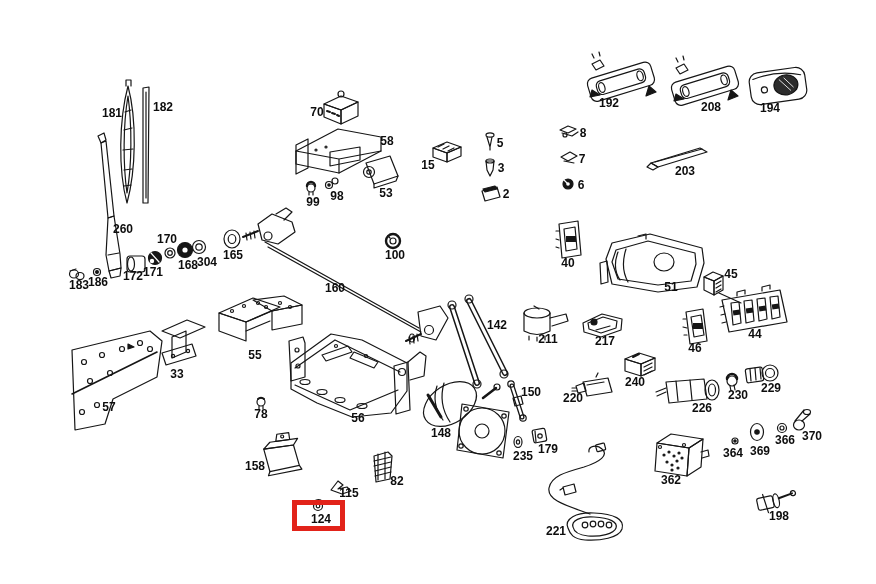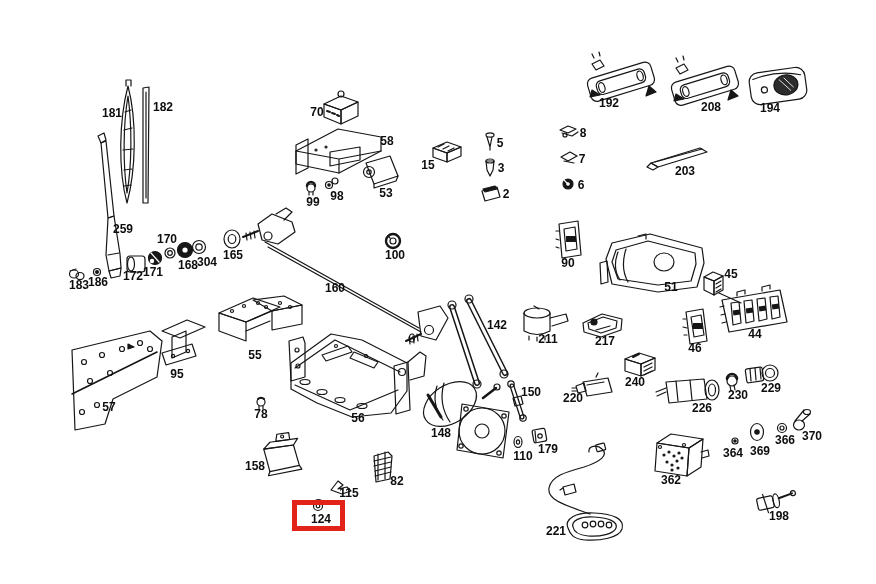--- a/index.html
+++ b/index.html
@@ -493,21 +493,21 @@
     <path d="M378,454 L378,480 M385,452 L385,479"></path>
   </g>
 
 </g>
 </svg>
 
 <div class="hl" style="left:292px;top:500px;width:53px;height:31px"></div>
 
 <div class="lbl" style="left:112px;top:113px">181</div>
 <div class="lbl" style="left:163px;top:107px">182</div>
-<div class="lbl" style="left:123px;top:229px">259</div>
+<div class="lbl" style="left:123px;top:229px">260</div>
 <div class="lbl" style="left:167px;top:239px">170</div>
 <div class="lbl" style="left:153px;top:272px">171</div>
 <div class="lbl" style="left:133px;top:276px">172</div>
 <div class="lbl" style="left:188px;top:265px">168</div>
 <div class="lbl" style="left:207px;top:262px">304</div>
 <div class="lbl" style="left:233px;top:255px">165</div>
 <div class="lbl" style="left:79px;top:285px">183</div>
 <div class="lbl" style="left:98px;top:282px">186</div>
 <div class="lbl" style="left:317px;top:112px">70</div>
 <div class="lbl" style="left:387px;top:141px">58</div>
@@ -518,48 +518,48 @@
 <div class="lbl" style="left:500px;top:143px">5</div>
 <div class="lbl" style="left:501px;top:168px">3</div>
 <div class="lbl" style="left:506px;top:194px">2</div>
 <div class="lbl" style="left:609px;top:103px">192</div>
 <div class="lbl" style="left:711px;top:107px">208</div>
 <div class="lbl" style="left:770px;top:108px">194</div>
 <div class="lbl" style="left:583px;top:133px">8</div>
 <div class="lbl" style="left:582px;top:159px">7</div>
 <div class="lbl" style="left:581px;top:185px">6</div>
 <div class="lbl" style="left:685px;top:171px">203</div>
-<div class="lbl" style="left:568px;top:263px">90</div>
+<div class="lbl" style="left:568px;top:263px">40</div>
 <div class="lbl" style="left:671px;top:287px">51</div>
 <div class="lbl" style="left:731px;top:274px">45</div>
 <div class="lbl" style="left:755px;top:334px">44</div>
 <div class="lbl" style="left:695px;top:348px">46</div>
 <div class="lbl" style="left:335px;top:288px">160</div>
 <div class="lbl" style="left:395px;top:255px">100</div>
 <div class="lbl" style="left:497px;top:325px">142</div>
 <div class="lbl" style="left:531px;top:392px">150</div>
 <div class="lbl" style="left:441px;top:433px">148</div>
-<div class="lbl" style="left:523px;top:456px">110</div>
+<div class="lbl" style="left:523px;top:456px">235</div>
 <div class="lbl" style="left:548px;top:449px">179</div>
 <div class="lbl" style="left:548px;top:339px">211</div>
 <div class="lbl" style="left:605px;top:341px">217</div>
 <div class="lbl" style="left:635px;top:382px">240</div>
 <div class="lbl" style="left:573px;top:398px">220</div>
 <div class="lbl" style="left:702px;top:408px">226</div>
 <div class="lbl" style="left:738px;top:395px">230</div>
 <div class="lbl" style="left:771px;top:388px">229</div>
 <div class="lbl" style="left:733px;top:453px">364</div>
 <div class="lbl" style="left:760px;top:451px">369</div>
 <div class="lbl" style="left:785px;top:440px">366</div>
 <div class="lbl" style="left:812px;top:436px">370</div>
 <div class="lbl" style="left:671px;top:480px">362</div>
 <div class="lbl" style="left:556px;top:531px">221</div>
 <div class="lbl" style="left:779px;top:516px">198</div>
 <div class="lbl" style="left:255px;top:355px">55</div>
-<div class="lbl" style="left:177px;top:374px">95</div>
+<div class="lbl" style="left:177px;top:374px">33</div>
 <div class="lbl" style="left:109px;top:407px">57</div>
 <div class="lbl" style="left:261px;top:414px">78</div>
 <div class="lbl" style="left:358px;top:418px">56</div>
 <div class="lbl" style="left:255px;top:466px">158</div>
 <div class="lbl" style="left:349px;top:493px">115</div>
 <div class="lbl" style="left:321px;top:519px">124</div>
 <div class="lbl" style="left:397px;top:481px">82</div>
 
 </div>
 

